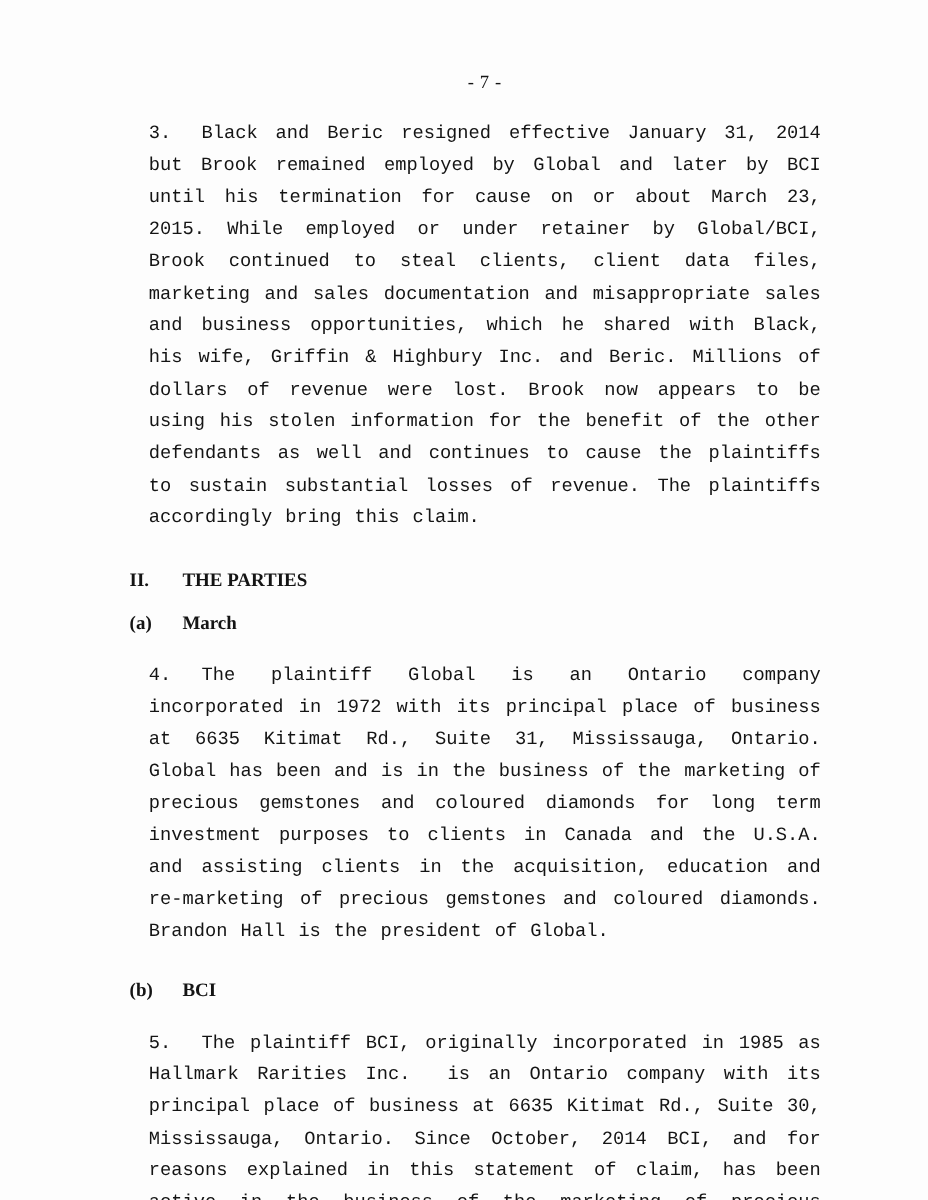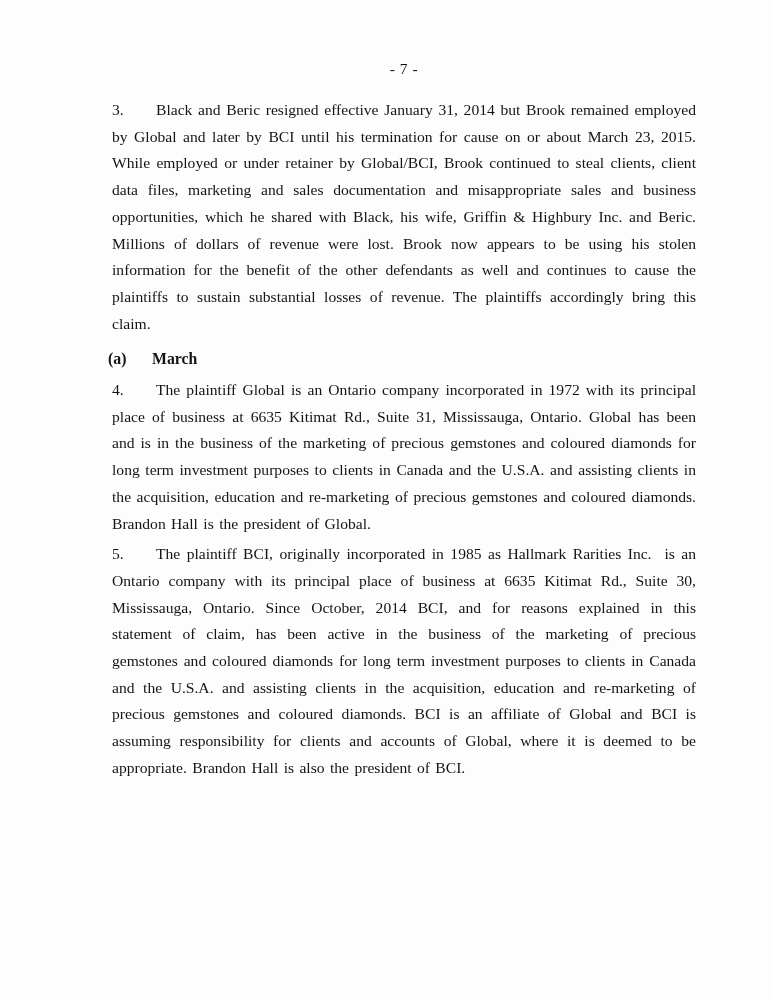--- a/index.html
+++ b/index.html
@@ -23,25 +23,26 @@
   }
   .page-number {
     padding-top: 56px;
     margin-bottom: 15px;
     text-align: center;
     font-size: 15.5px;
     line-height: 26px;
     letter-spacing: 0.5px;
   }
   .para {
-    margin: 4px;
+    margin: 16px;
     font-size: 15.6px;
     line-height: 26.7px;
     text-align: justify;
     word-spacing: 1.5px;
+    font-family: Liberation Mono, monospace;
   }
   .num {
     display: inline-block;
     width: 44px;
   }
   .heading {
     font-weight: bold;
     font-size: 15.8px;
     line-height: 26.7px;
     margin: 0;
@@ -52,21 +53,23 @@
 </style>
 </head>
 <body>
 
 <div class="page">
 
   <div class="page-number">- 7 -</div>
 
   <p class="para"><span class="num">3.</span><span>Black and Beric resigned effective January 31, 2014 but Brook remained employed by Global and later by BCI until his termination for cause on or about March 23, 2015. While employed or under retainer by Global/BCI, Brook continued to steal clients, client data files, marketing and sales documentation and misappropriate sales and business opportunities, which he shared with Black, his wife, Griffin &amp; Highbury Inc. and Beric. Millions of dollars of revenue were lost. Brook now appears to be using his stolen information for the benefit of the other defendants as well and continues to cause the plaintiffs to sustain substantial losses of revenue. The plaintiffs accordingly bring this claim.</span></p>
 
+  <div class="heading section"><span class="num">II.</span><span>THE PARTIES</span></div>
 
   <div class="heading sub-a"><span class="num">(a)</span><span>March</span></div>
 
   <p class="para"><span class="num">4.</span><span>The plaintiff Global is an Ontario company incorporated in 1972 with its principal place of business at 6635 Kitimat Rd., Suite 31, Mississauga, Ontario. Global has been and is in the business of the marketing of precious gemstones and coloured diamonds for long term investment purposes to clients in Canada and the U.S.A. and assisting clients in the acquisition, education and re-marketing of precious gemstones and coloured diamonds. Brandon Hall is the president of Global.</span></p>
 
+  <div class="heading sub-b"><span class="num">(b)</span><span>BCI</span></div>
 
   <p class="para"><span class="num">5.</span><span>The plaintiff BCI, originally incorporated in 1985 as Hallmark Rarities Inc.&nbsp; is an Ontario company with its principal place of business at 6635 Kitimat Rd., Suite 30, Mississauga, Ontario. Since October, 2014 BCI, and for reasons explained in this statement of claim, has been active in the business of the marketing of precious gemstones and coloured diamonds for long term investment purposes to clients in Canada and the U.S.A. and assisting clients in the acquisition, education and re-marketing of precious gemstones and coloured diamonds. BCI is an affiliate of Global and BCI is assuming responsibility for clients and accounts of Global, where it is deemed to be appropriate. Brandon Hall is also the president of BCI.</span></p>
 
 </div>
 
 </body></html>

